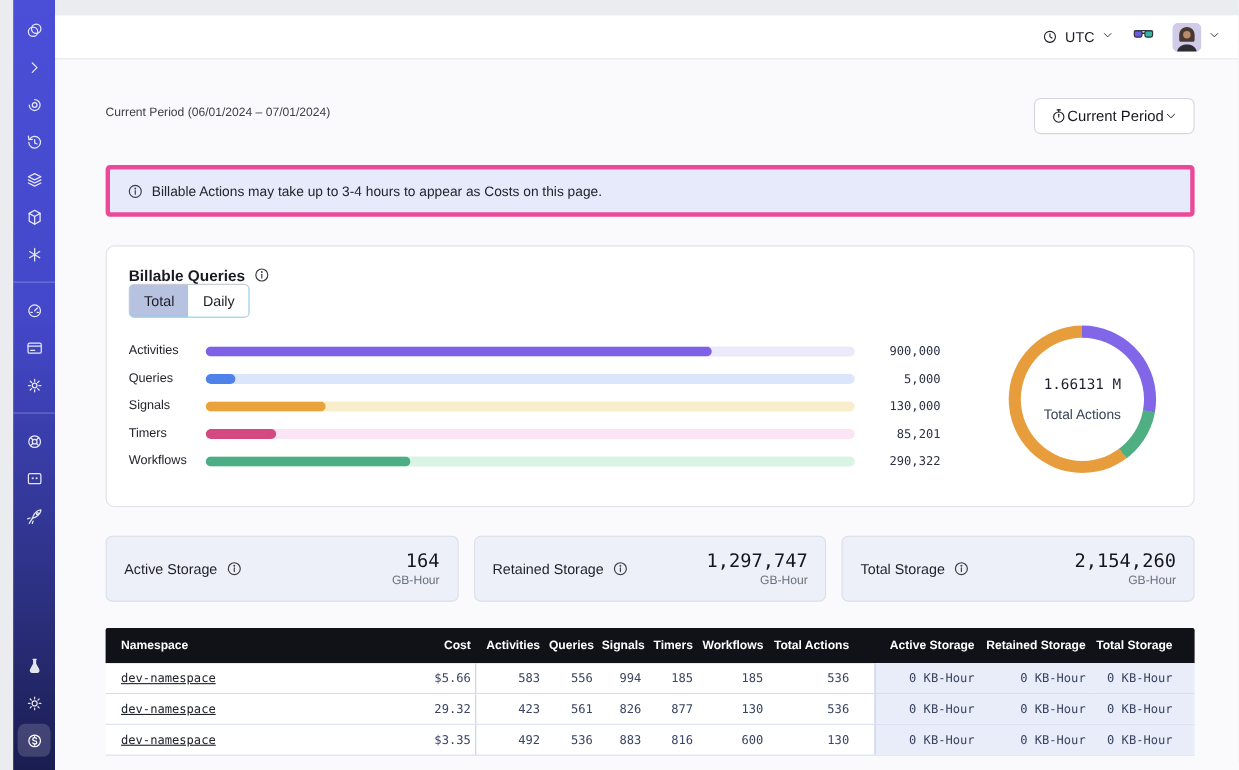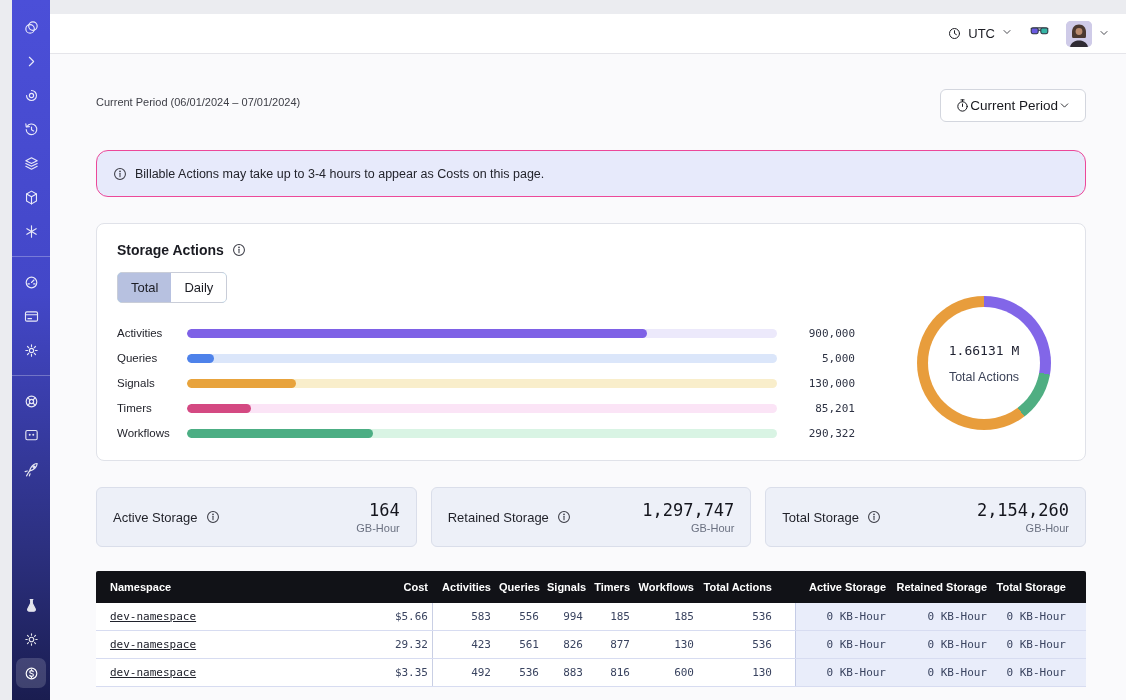--- a/index.html
+++ b/index.html
@@ -28,31 +28,31 @@
   
   .content { position:absolute; left:50px; right:0; top:41px; bottom:0; background:#fafafc; padding:48px 40px 0 46px; }
 
   .title-row { display:flex; justify-content:space-between; align-items:flex-start; }
   .page-title { font-size:27px; font-weight:600; letter-spacing:.2px; color:#17181d; }
   .page-sub { font-size:11px; color:#3d3e46; margin-top:7px; }
   .period-btn { display:flex; align-items:center; background:#fff; border:1px solid #d3d6de;
     border-radius:6px; padding:8px 14px; font-size:13.5px; color:#17181d; cursor:pointer; }
   .period-btn svg { stroke:#17181d; fill:none; stroke-width:1.6; stroke-linecap:round; }
 
-  .banner { margin-top:28px; background:#e7eafb; border:1px solid #ec4899; border-radius:12px;
+  .banner { margin-top:28px; background:#e7eafb; border:4px solid #ec4899; border-radius:4px;
     height:47px; display:flex; align-items:center; gap:8px; padding:0 16px; font-size:12.5px; color:#23242c; }
 
   .info-i { display:inline-flex; flex:none; }
   .info-i svg { width:14px; height:14px; stroke:#3a3b45; fill:none; stroke-width:1.2; stroke-linecap:round; }
 
   
   .ba-card { margin-top:26px; background:#fff; border:1px solid #e0e2e9; border-radius:8px;
     padding:18px 20px 24px; position:relative; height:238px; }
   .ba-title { display:flex; align-items:center; gap:8px; font-size:14px; font-weight:700; color:#1a1b22; }
-  .seg { display:inline-flex; border:1px solid #c9cdd8; border-radius:5px; overflow:hidden; margin-top:14px; background:#7dd3fc; }
+  .seg { display:inline-flex; border:1px solid #c9cdd8; border-radius:5px; overflow:hidden; background:#7dd3fc; }
   .seg-btn { padding:7px 13px; font-size:13px; color:#1c1d24; cursor:pointer; background:#fff; border:none; font-family:inherit; }
   .seg-btn.sel { background:#b7c1e0; }
 
   .chart { margin-top:22px; width:calc(100% - 210px); }
   .crow { display:flex; align-items:center; height:16px; margin-bottom:9px; }
   .clabel { width:70px; font-size:11.5px; color:#23242c; flex:none; }
   .ctrack { flex:1; height:9px; border-radius:5px; position:relative; overflow:hidden; }
   .cfill { position:absolute; left:0; top:0; bottom:0; border-radius:5px; }
   .cval { width:78px; flex:none; text-align:right; font-family:"DejaVu Sans Mono", monospace; font-size:11px; color:#2e3344; }
 
@@ -257,21 +257,21 @@
           <circle cx="8" cy="8" r="6.2"></circle>
           <line x1="8" y1="7.2" x2="8" y2="11"></line>
           <circle cx="8" cy="4.9" r=".4" fill="#3a3b45"></circle>
         </svg>
     </span>
     <span>Billable Actions may take up to 3-4 hours to appear as Costs on this page.</span>
   </div>
 
   <section class="ba-card">
     <div class="ba-title">
-      <span>Storage Actions</span>
+      <span>Billable Queries</span>
       <span class="info-i">
         <svg viewBox="0 0 16 16">
             <circle cx="8" cy="8" r="6.2"></circle>
             <line x1="8" y1="7.2" x2="8" y2="11"></line>
             <circle cx="8" cy="4.9" r=".4" fill="#3a3b45"></circle>
           </svg>
       </span>
     </div>
 
     <div class="seg">

